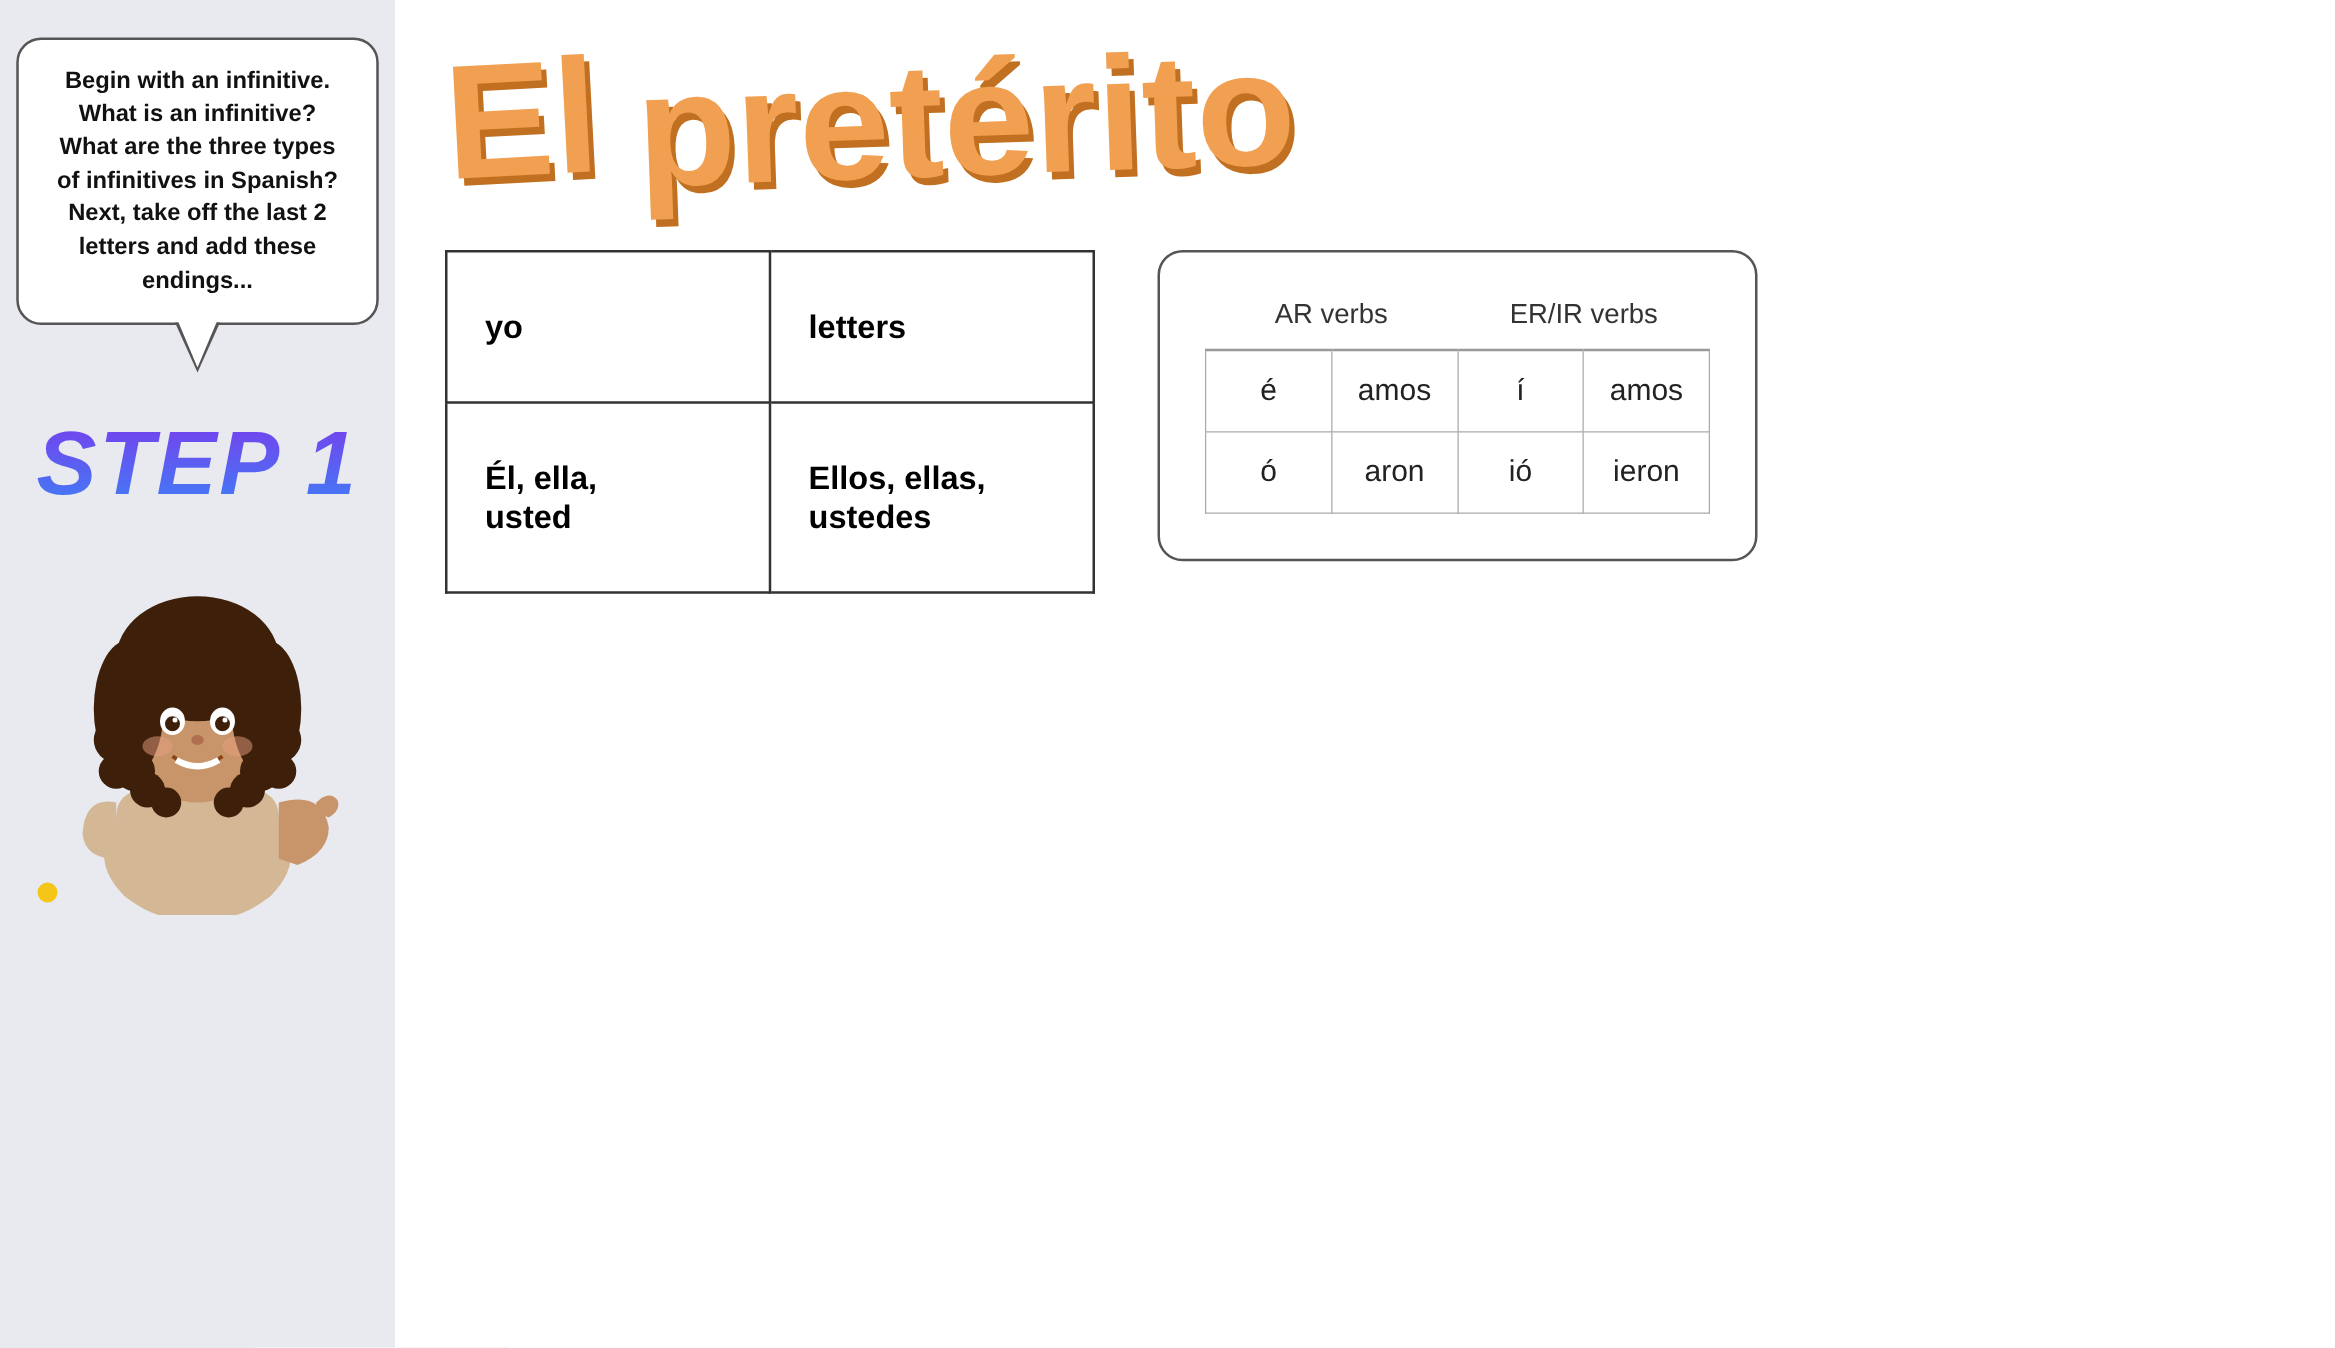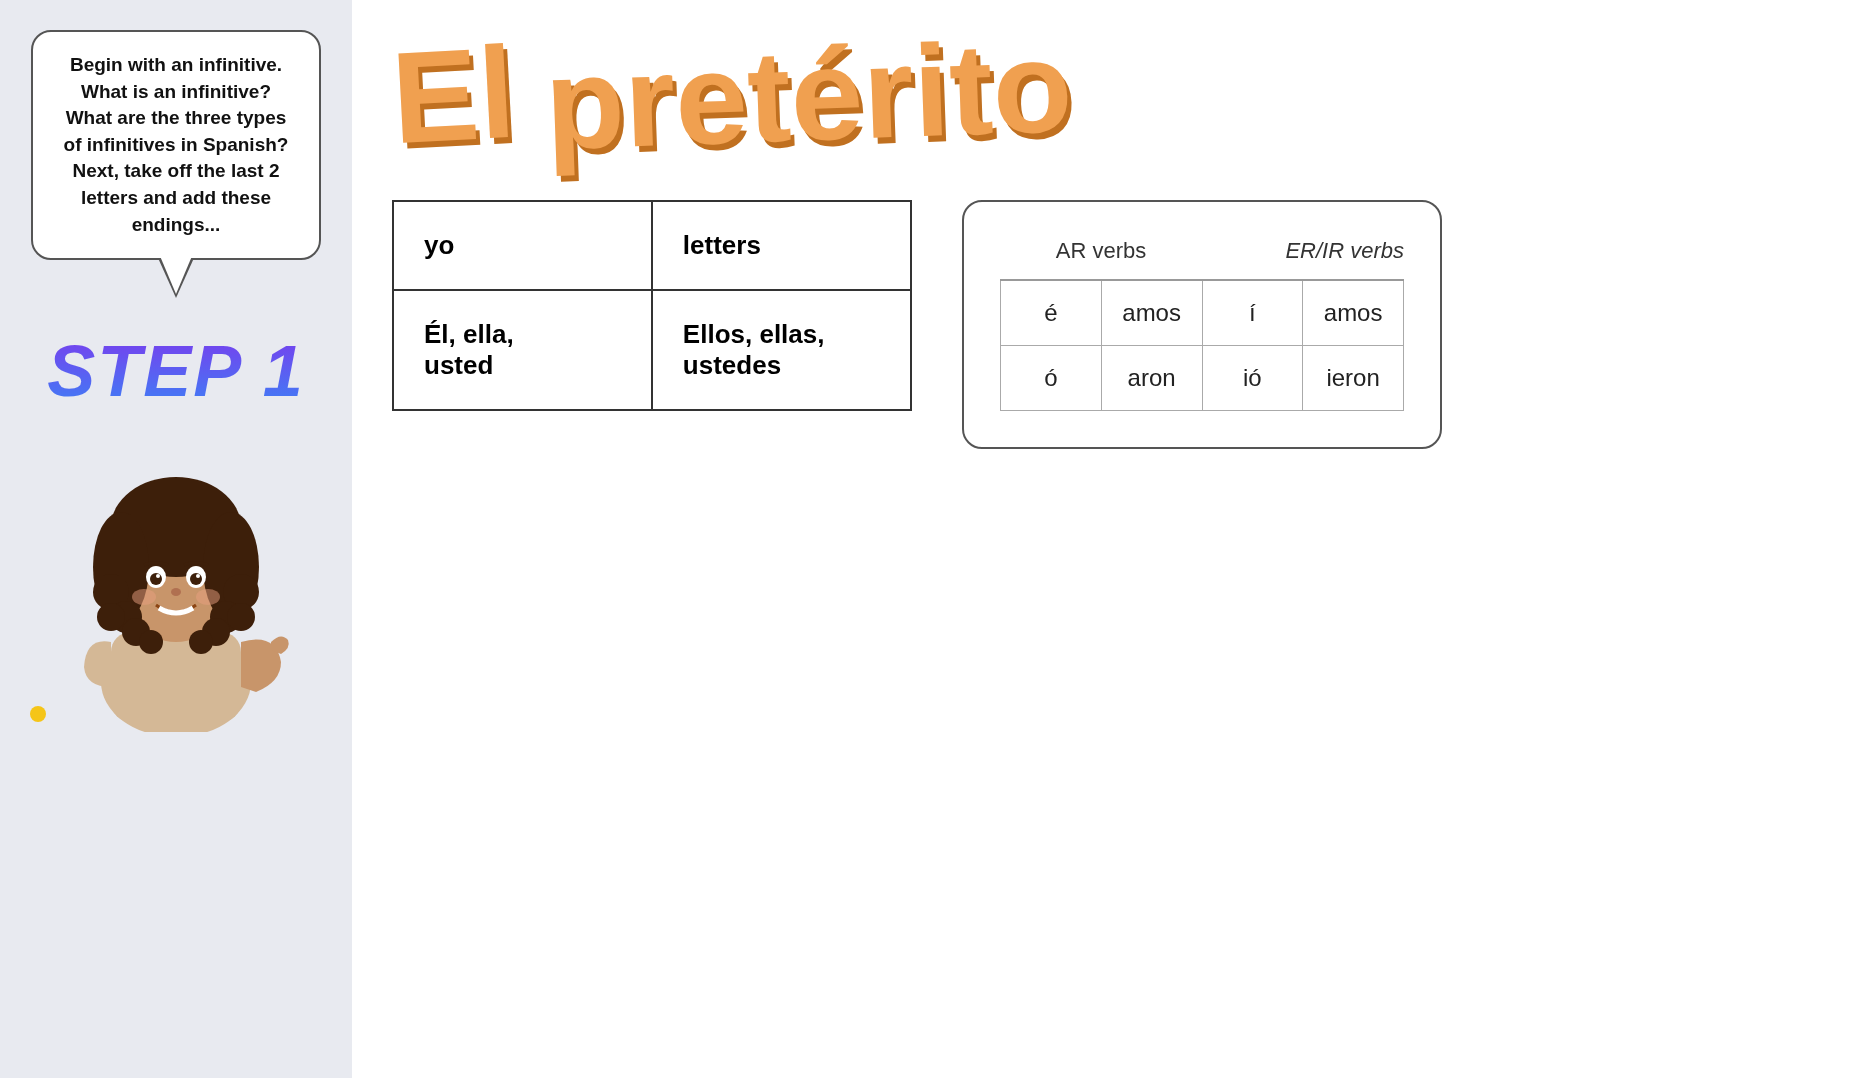--- a/index.html
+++ b/index.html
@@ -8,21 +8,21 @@
       width: 1868px;
       height: 1078px;
       background: #e8eaf0;
       font-family: Arial, sans-serif;
       overflow: hidden;
       display: flex;
     }
 
     
     .sidebar {
-      width: 352px;
+      width: 316px;
       height: 1078px;
       background: #e8eaf0;
       display: flex;
       flex-direction: column;
       align-items: center;
       padding: 30px 20px 0 20px;
       flex-shrink: 0;
     }
 
     .speech-bubble {
@@ -140,21 +140,21 @@
     .pronoun-table {
       border-collapse: collapse;
       border: 2px solid #333;
       font-size: 26px;
       font-weight: bold;
       width: 520px;
     }
 
     .pronoun-table td {
       border: 2px solid #333;
-      padding: 28px 30px;
+      padding: 44px 30px;
       vertical-align: top;
       width: 260px;
     }
 
     
     .conjugation-box {
       border: 2px solid #555;
       border-radius: 20px;
       padding: 36px;
       background: white;
@@ -169,25 +169,24 @@
     .conj-header-ar {
       flex: 1;
       text-align: center;
       font-size: 22px;
       color: #333;
       padding-bottom: 5px;
     }
 
     .conj-header-erir {
       flex: 1;
-      text-align: right;
+      text-align: center;
       font-size: 22px;
       color: #333;
       padding-bottom: 5px;
-      font-style: italic;
     }
 
     .conj-table {
       border-collapse: collapse;
       width: 100%;
       border: 1px solid #aaa;
     }
 
     .conj-table td {
       border: 1px solid #aaa;

